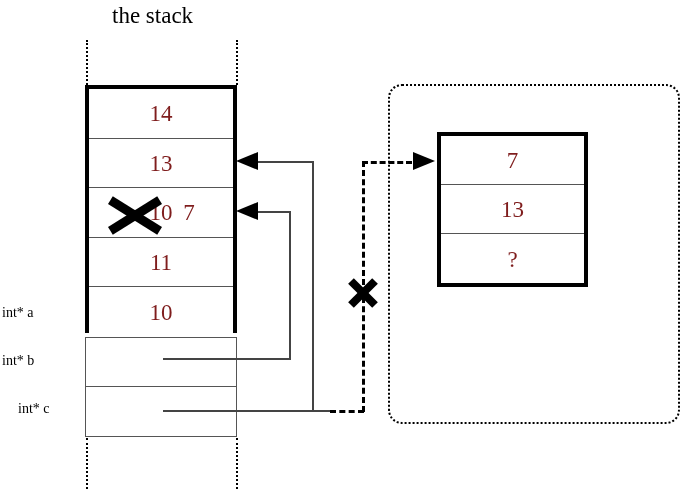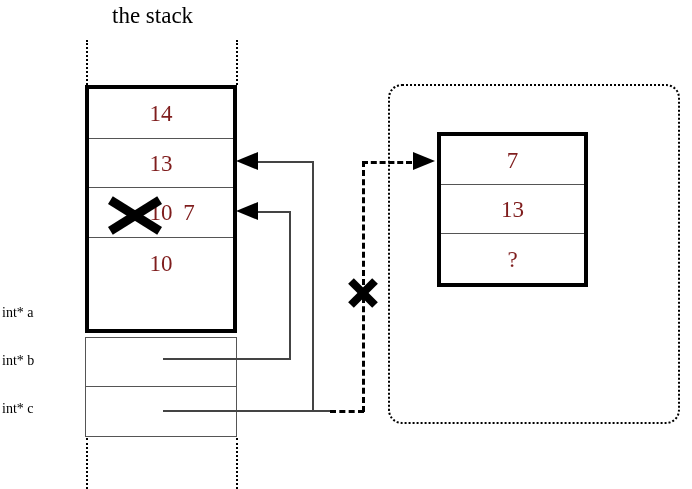--- a/index.html
+++ b/index.html
@@ -199,37 +199,40 @@
       <div class="cellval">14</div>
     </div>
     <div class="stack-row">
       <div class="cellval">13</div>
     </div>
     <div class="stack-row">
       <div class="cellval">10</div>
       <div class="cellval" style="left:auto; right:24px; width:40px;">7</div>
     </div>
     <div class="stack-row">
+      <div class="cellval">11</div>
+    </div>
+    <div class="stack-row">
       <div class="cellval">10</div>
     </div>
   </div>
 
   <div class="xmark" id="x-stack">
     <span class="s1"></span>
       <span class="s2"></span>
   </div>
 
   <div class="stack-lower">
     <div class="lower-row"></div>
     <div class="lower-row"></div>
   </div>
 
   <div class="varlabel" style="left:2px; top:306px;">int* a</div>
   <div class="varlabel" style="left:2px; top:354px;">int* b</div>
-  <div class="varlabel" style="left:2px; top:402px;">int* c</div>
+  <div class="varlabel" style="left:18px; top:402px;">int* c</div>
 
   <div class="hline" style="left:163px; top:358px; width:128px;"></div>
   <div class="vline" style="left:289px; top:211px; height:149px;"></div>
   <div class="hline" style="left:256px; top:211px; width:34px;"></div>
   <div class="arrow-left" style="left:236px; top:202px;"></div>
 
   <div class="hline" style="left:163px; top:410px; width:172px;"></div>
   <div class="vline" style="left:312px; top:161px; height:251px;"></div>
   <div class="hline" style="left:256px; top:161px; width:57px;"></div>
   <div class="arrow-left" style="left:236px; top:152px;"></div>

